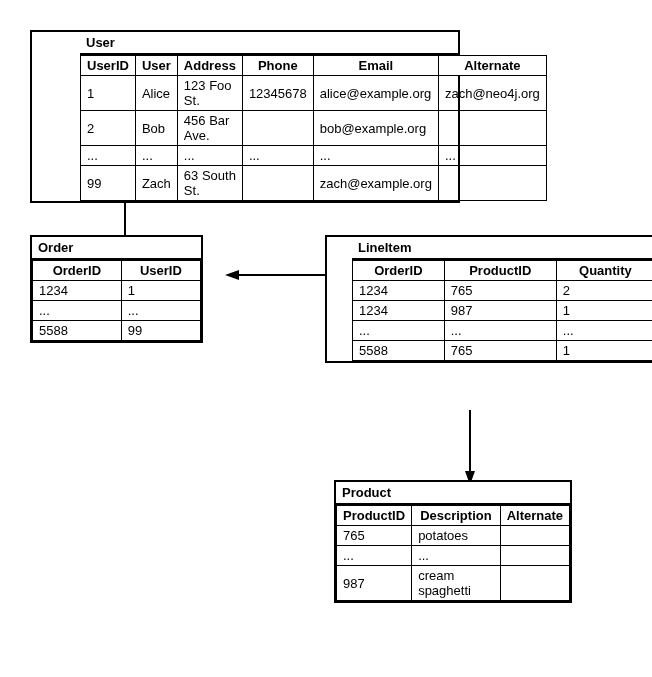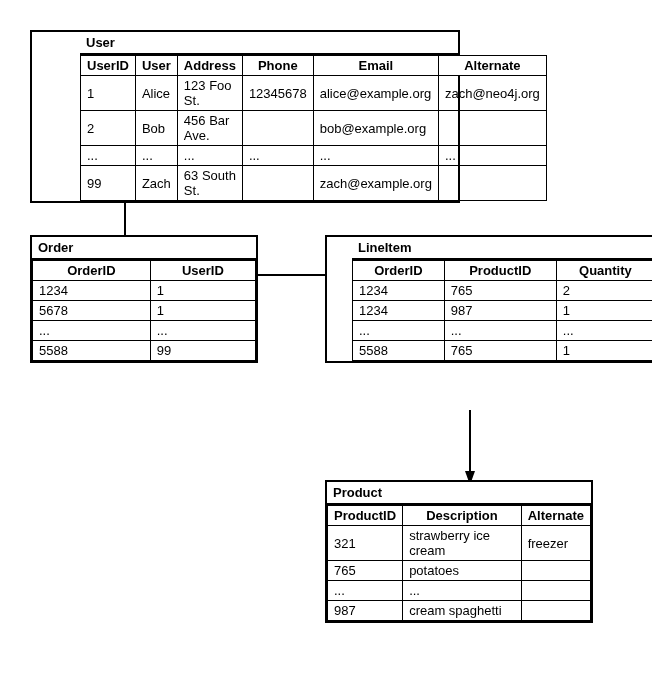--- a/index.html
+++ b/index.html
@@ -114,36 +114,32 @@
             <td>Zach</td>
             <td>63 South St.</td>
             <td></td>
             <td>zach@example.org</td>
             <td></td>
           </tr>
         </tbody>
     </table>
   </div>
 
-  <div class="db-table" style="top:215px; left:10px; width:228px;">
+  <div class="db-table" style="top:215px; left:10px; width:173px;">
     <div class="table-title">Order</div>
     <table>
       <thead>
         <tr>
           <th>OrderID</th>
           <th>UserID</th>
         </tr>
       </thead>
       <tbody id="order-body">
           <tr>
             <td>1234</td>
-            <td>1</td>
-          </tr>
-          <tr>
-            <td>5678</td>
             <td>1</td>
           </tr>
           <tr>
             <td>...</td>
             <td>...</td>
           </tr>
           <tr>
             <td>5588</td>
             <td>99</td>
           </tr>
@@ -179,37 +175,32 @@
           </tr>
           <tr>
             <td>5588</td>
             <td>765</td>
             <td>1</td>
           </tr>
         </tbody>
     </table>
   </div>
 
-  <div class="db-table" style="top:460px; left:305px; width:268px;">
+  <div class="db-table" style="top:460px; left:314px; width:238px;">
     <div class="table-title">Product</div>
     <table>
       <thead>
         <tr>
           <th>ProductID</th>
           <th>Description</th>
           <th>Alternate</th>
         </tr>
       </thead>
       <tbody id="product-body">
           <tr>
-            <td>321</td>
-            <td>strawberry ice cream</td>
-            <td>freezer</td>
-          </tr>
-          <tr>
             <td>765</td>
             <td>potatoes</td>
             <td></td>
           </tr>
           <tr>
             <td>...</td>
             <td>...</td>
             <td></td>
           </tr>
           <tr>

